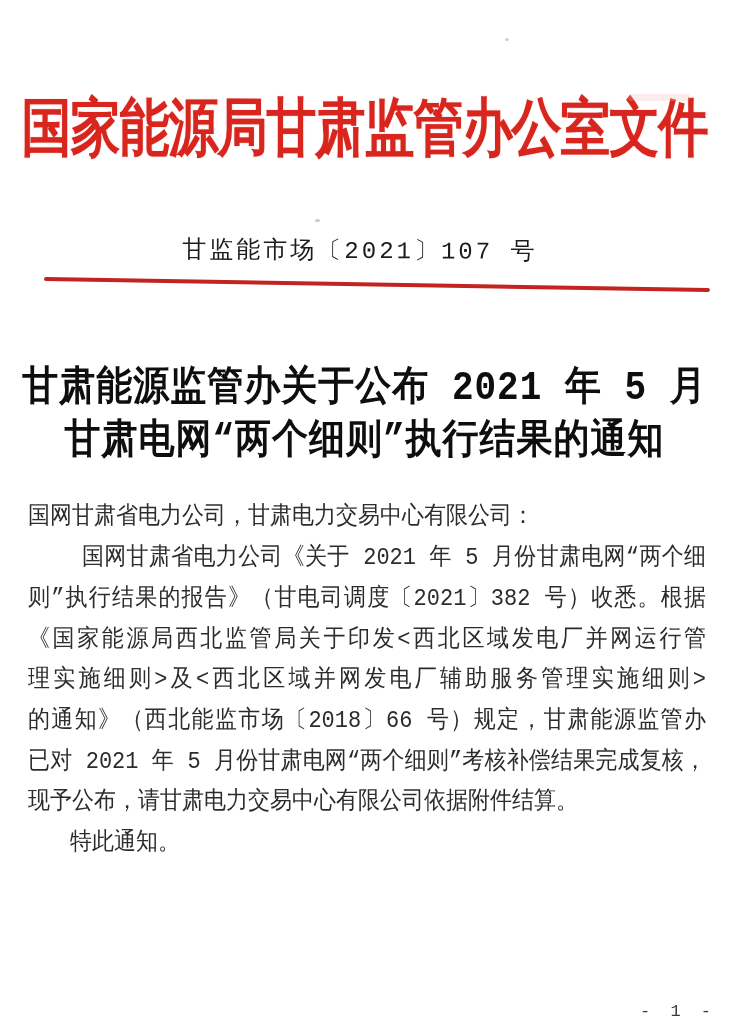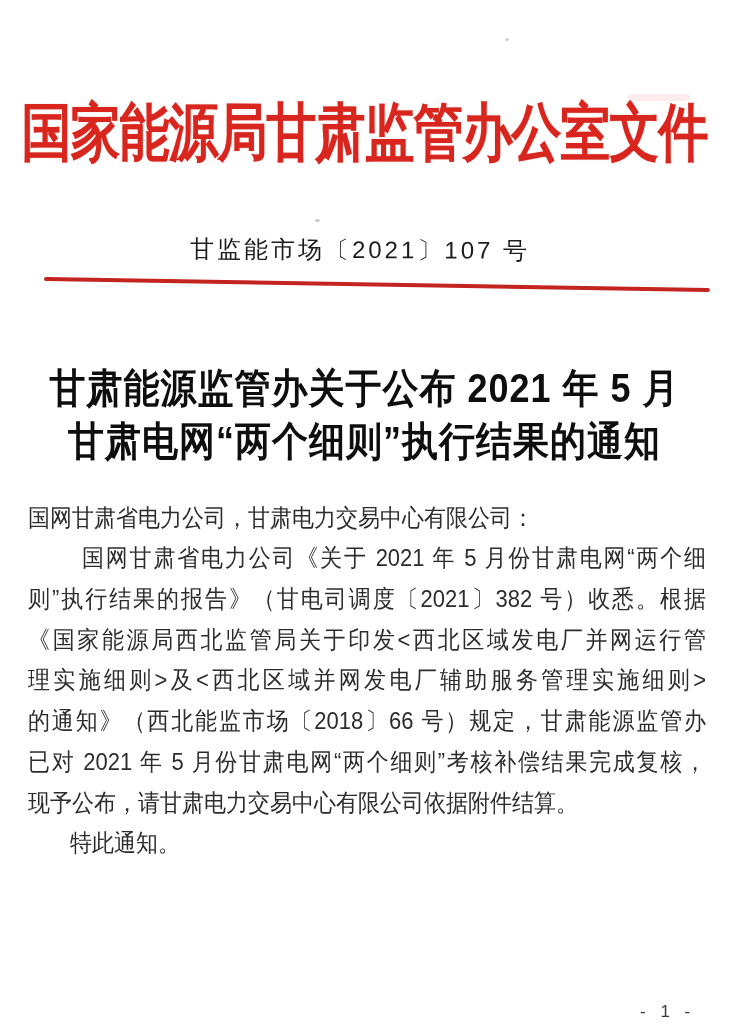--- a/index.html
+++ b/index.html
@@ -2,21 +2,21 @@
 <html><head>
 <meta charset="utf-8">
 <style>
   html,body { margin:0; padding:0; background:#e8e8e8; }
   .page {
     position:relative;
     width:729px; height:1032px;
     margin:0 auto;
     background:#ffffff;
     overflow:hidden;
-    font-family:Liberation Sans, sans-serif;
+    font-family:Liberation Mono, monospace;
   }
 
   
   .org-title {
     position:absolute; top:95px; left:18px; width:693px;
     text-align:center; white-space:nowrap;
     font-size:50px; font-weight:bold; color:#d8251e;
     line-height:60px; letter-spacing:-1px;
     transform:scaleY(1.26); transform-origin:center top;
     text-shadow:0 0 1px rgba(216,37,30,.55);

